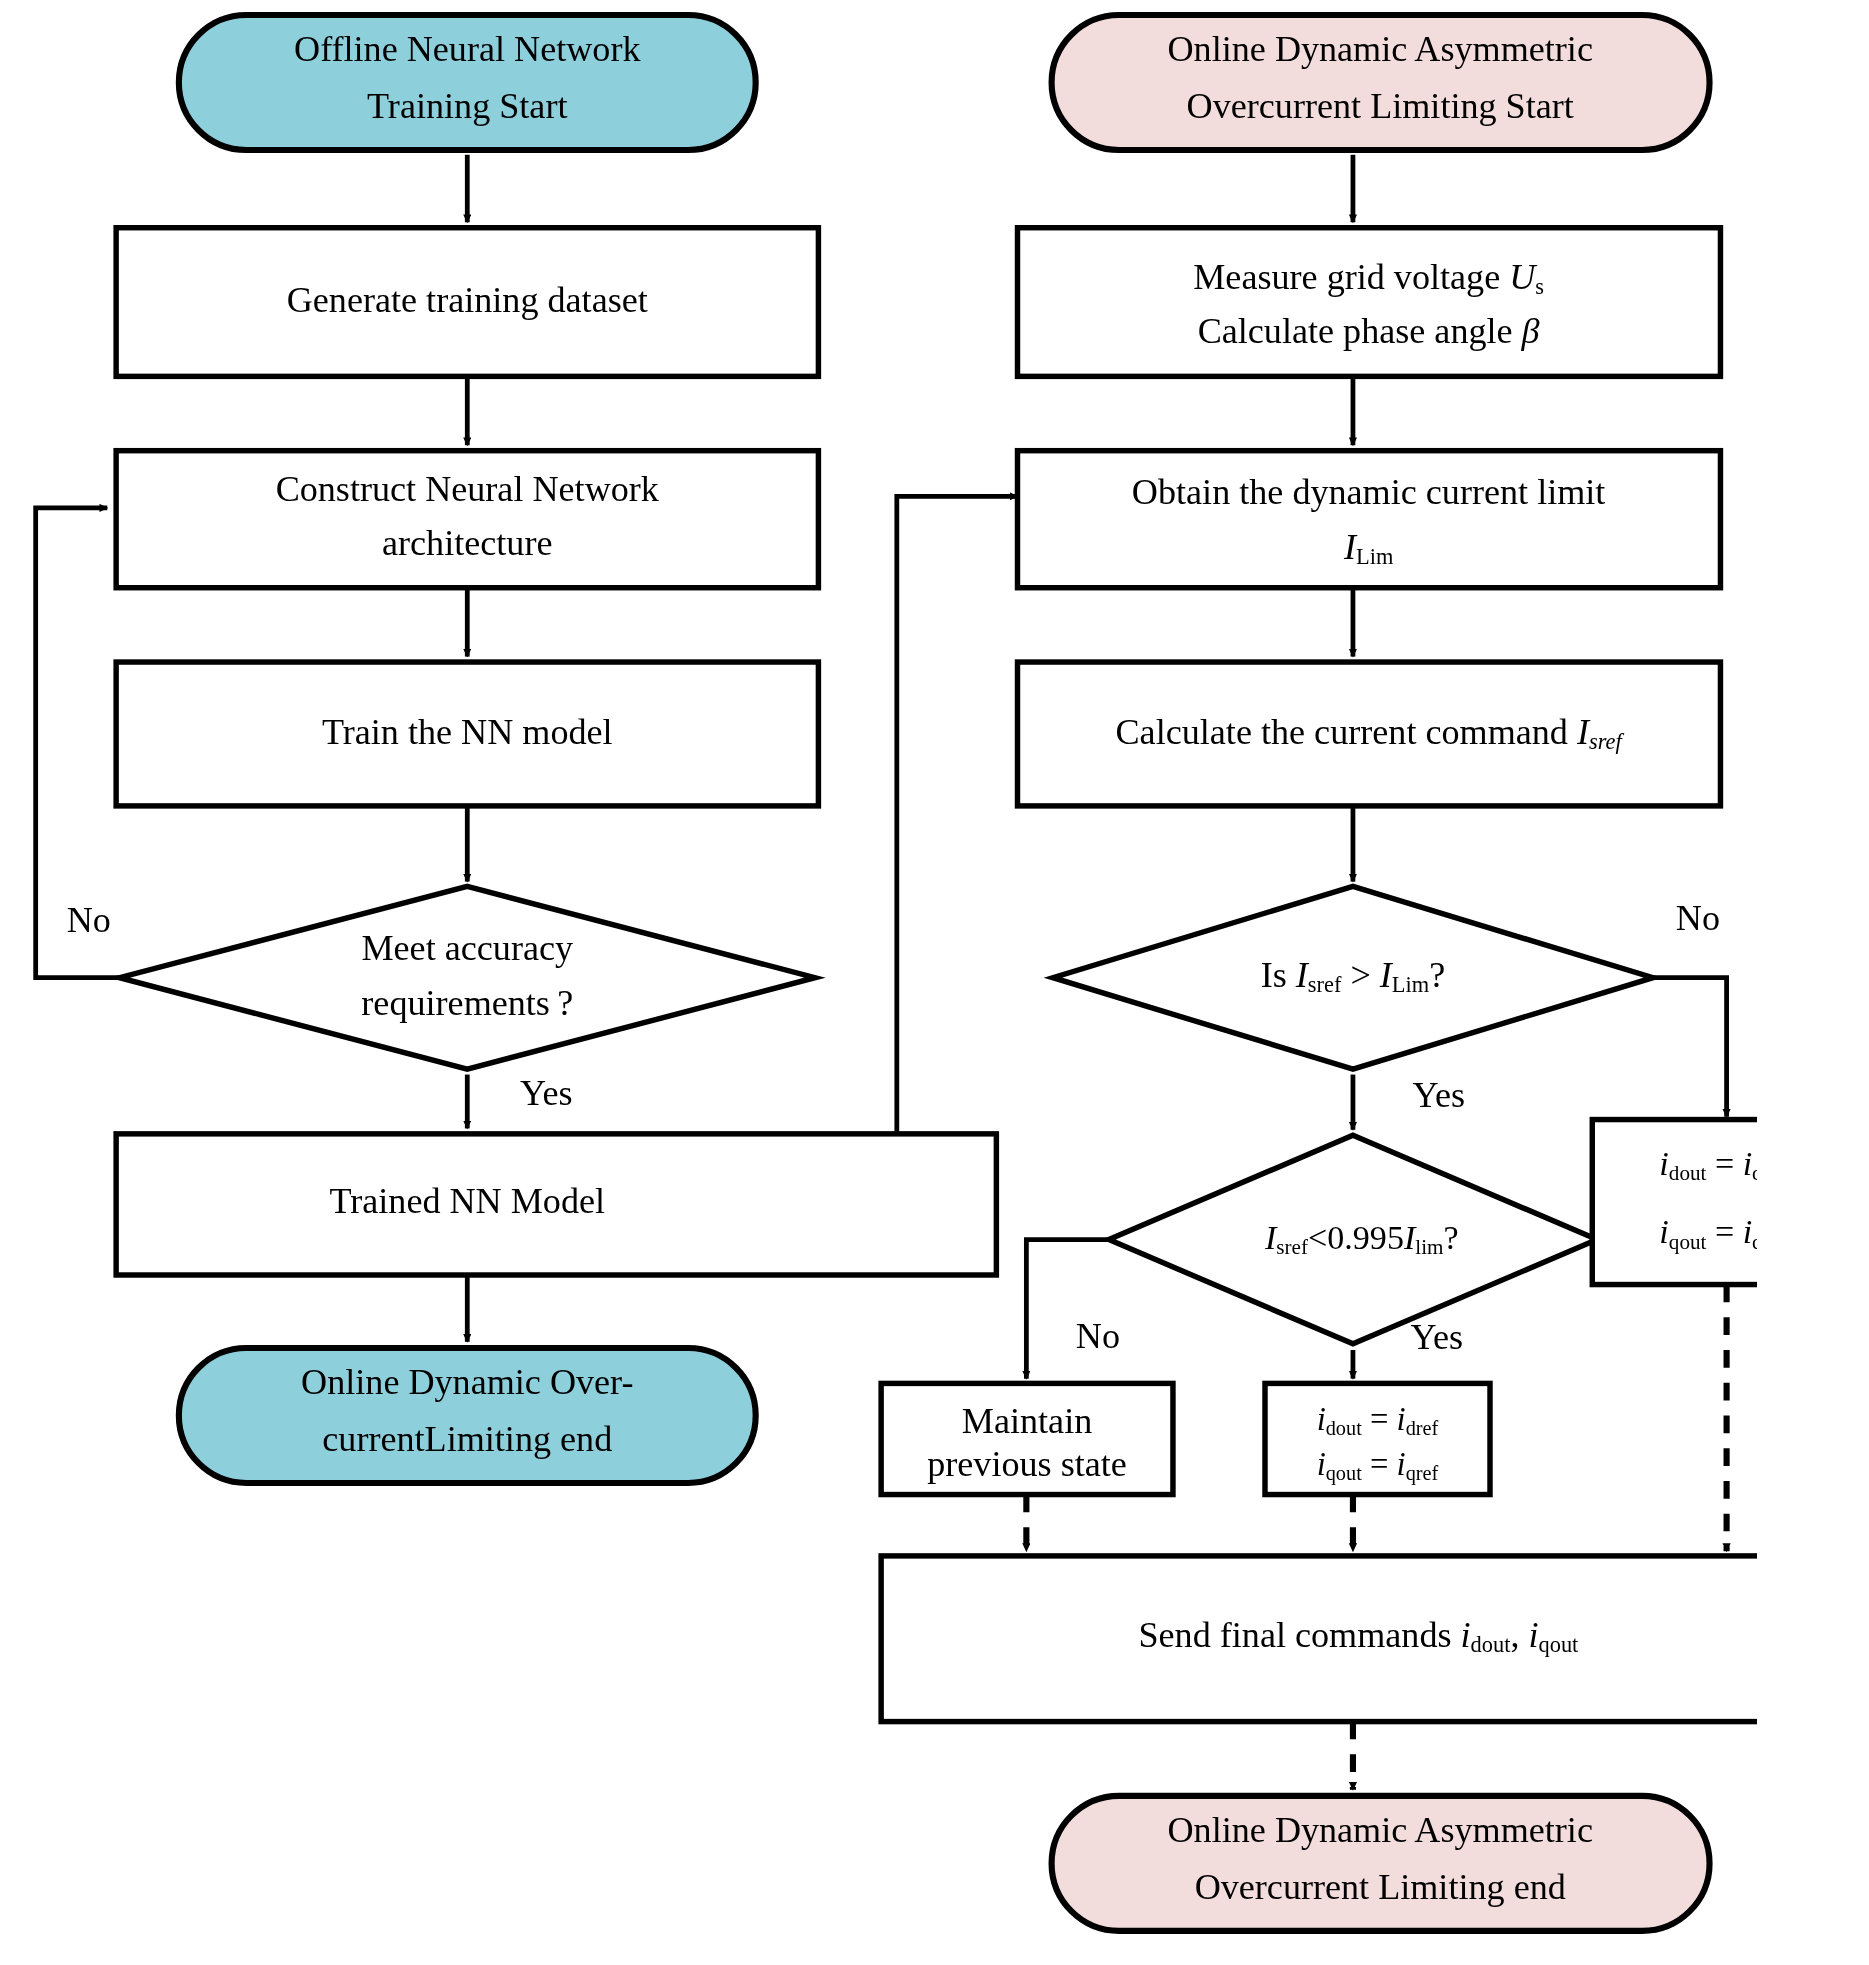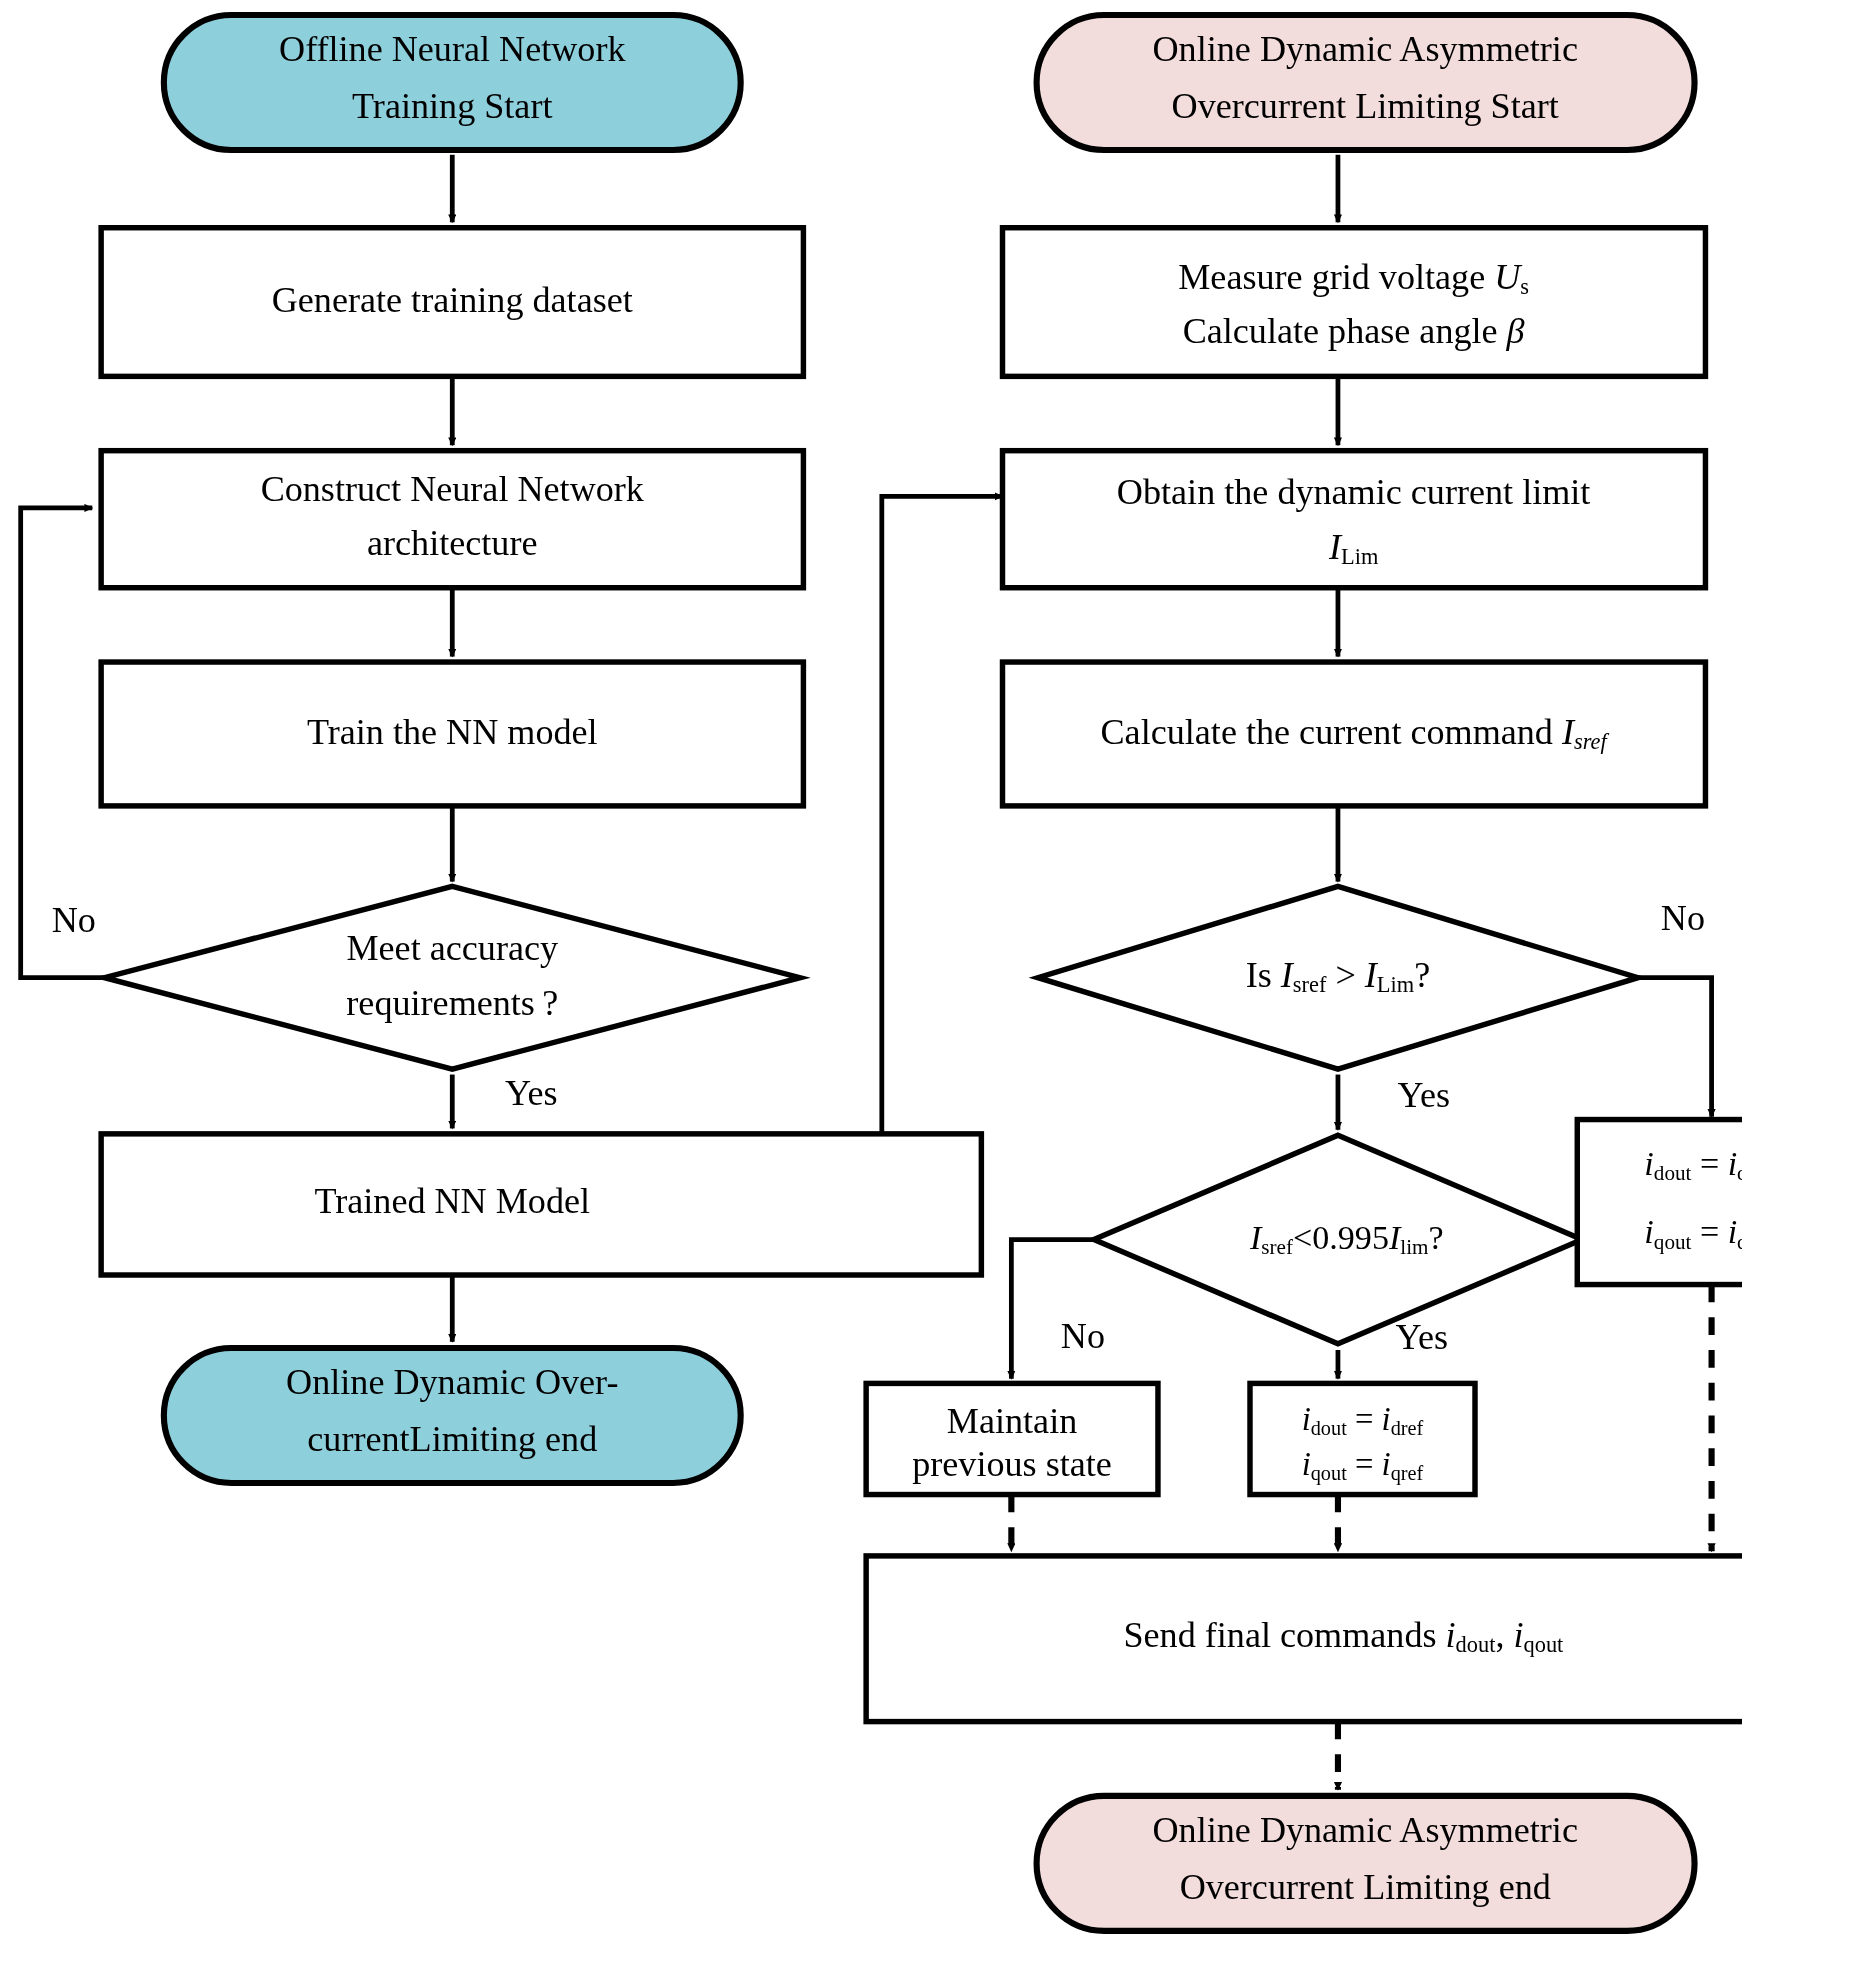--- a/index.html
+++ b/index.html
@@ -1,17 +1,17 @@
 <!DOCTYPE html>
 <html style="font-size:11px"><head>
 <meta charset="utf-8">
 <style>
   html,body{margin:0;padding:0;background:#ffffff;}
   body{font-family:"Liberation Serif","DejaVu Serif",serif;}
-  #stage{position:relative;width:1742px;height:1965px;background:#fff;overflow:hidden;}
+  #stage{position:relative;width:1742px;height:1965px;background:#fff;overflow:hidden;margin-left:15px;}
   svg{position:absolute;left:0;top:0;width:1870px;height:1965px;}
   .lbl{font-family:"Liberation Serif","DejaVu Serif",serif;fill:#000;text-anchor:middle;dominant-baseline:middle;}
   .sub{font-size:0.62em;}
   .it{font-style:italic;}
   text{white-space:pre;}
 </style>
 </head>
 <body>
 
 <div id="stage">

